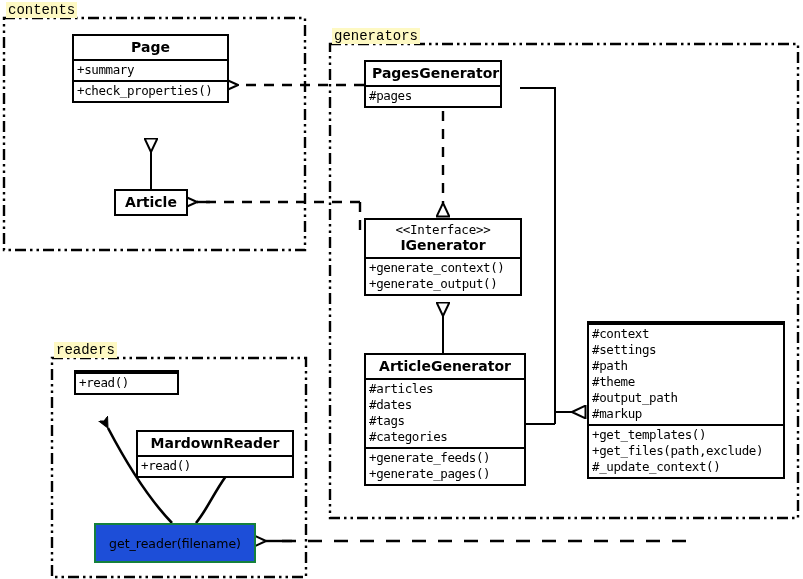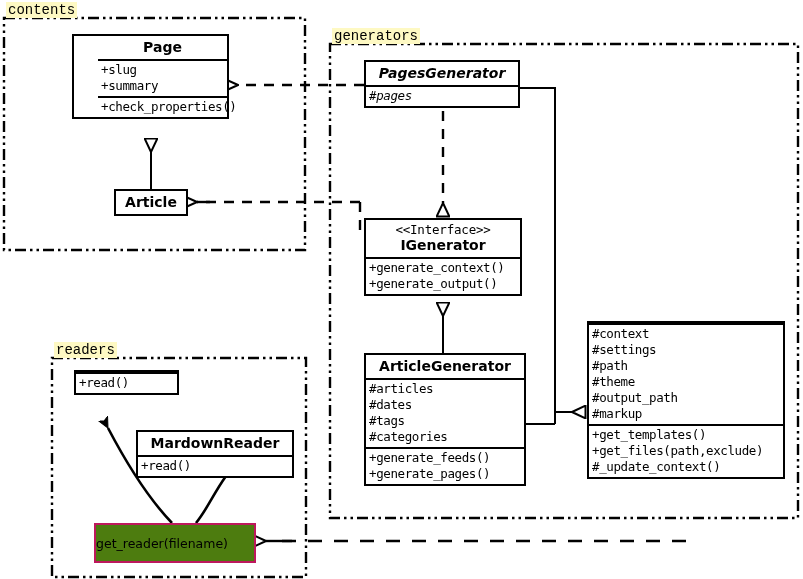--- a/index.html
+++ b/index.html
@@ -58,25 +58,26 @@
     font-family: "DejaVu Sans Mono", monospace;
     font-size: 12.5px;
     line-height: 16px;
     color: #000;
     white-space: nowrap;
     letter-spacing: -0.4px;
   }
   .plain-label {
     position: absolute;
     box-sizing: border-box;
-    border: 2px solid #be185d;
-    background: #4d7c0f;
+    border: 2px solid #15803d;
+    background: #1d4ed8;
     z-index: 5;
     display: flex;
     align-items: center;
+    justify-content: center;
   }
   .plain-label .row {
     font-family: "DejaVu Sans", sans-serif;
     font-size: 12.5px;
     color: #000;
     white-space: nowrap;
   }
 
   
   .pkg-label {
@@ -157,36 +158,35 @@
     </g>
     <g>
       <path d="M196,523 C208,508 212,496 226,476" fill="none" stroke="#000" stroke-width="2.6" marker-end="url(#solid-arrow)"></path>
     </g>
   </svg>
 
   <div class="pkg-label" style="left:6px; top:2px;">contents</div>
   <div class="pkg-label" style="left:332px; top:28px;">generators</div>
   <div class="pkg-label" style="left:54px; top:342px;">readers</div>
 
-  <div class="uml-class" style="left:72px; top:34px; width:157px;padding-left:24px;">
+  <div class="uml-class" style="left:72px; top:34px; width:157px;">
     <div class="uml-name">Page</div>
     <div class="uml-compartment">
-      <div class="row">+slug</div>
       <div class="row">+summary</div>
     </div>
     <div class="uml-compartment">
       <div class="row">+check_properties()</div>
     </div>
   </div>
 
   <div class="uml-class" style="left:114px; top:189px; width:74px;">
     <div class="uml-name">Article</div>
   </div>
 
-  <div class="uml-class" style="left:364px; top:60px; width:156px;font-style:italic;">
+  <div class="uml-class" style="left:364px; top:60px; width:138px;">
     <div class="uml-name">PagesGenerator</div>
     <div class="uml-compartment">
       <div class="row">#pages</div>
     </div>
   </div>
 
   <div class="uml-class" style="left:364px; top:218px; width:158px;">
     <div class="uml-name">
       <span class="uml-stereotype">&lt;&lt;Interface&gt;&gt;</span>
       <span>IGenerator</span>

